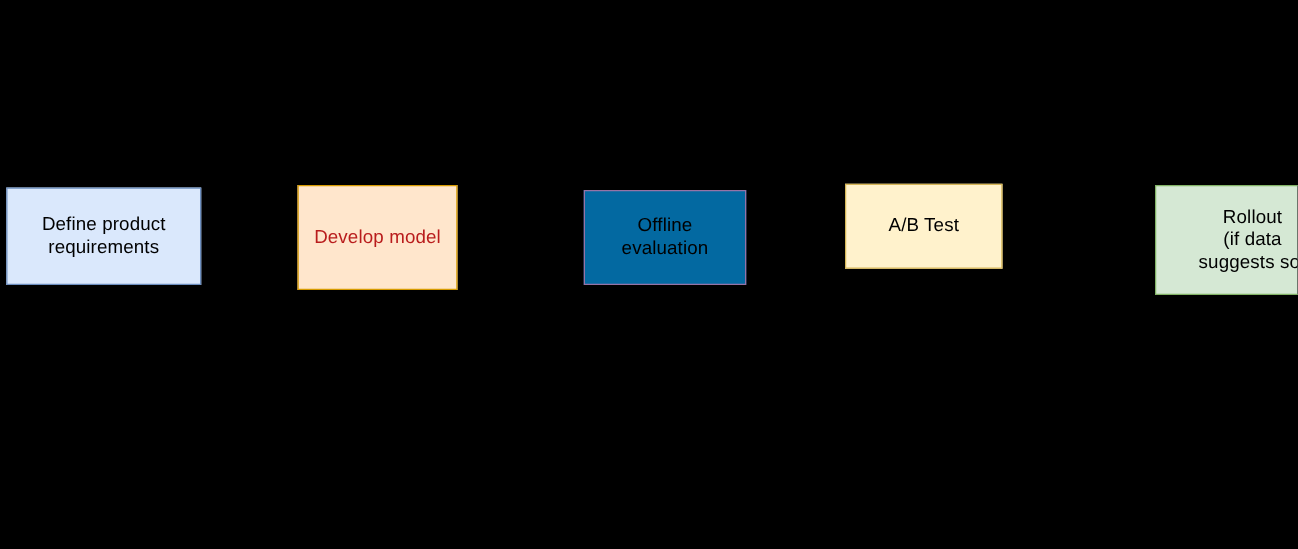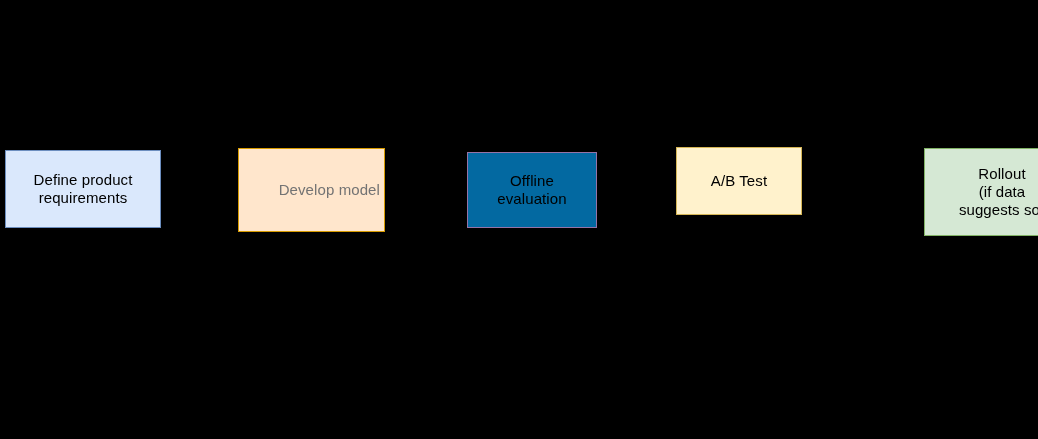--- a/index.html
+++ b/index.html
@@ -46,21 +46,21 @@
 </head>
 <body style="background: rgb(0, 0, 0);">
 
 <div id="canvas" style="background: rgb(0, 0, 0);">
 
   <div class="node" style="left: 5px; top: 150px; width: 156px; height: 78px; background: rgb(218, 232, 252); border-color: rgb(108, 142, 191); color: rgb(0, 0, 0);">
     <span class="node-label">Define product
 requirements</span>
   </div>
 
-  <div class="node" style="left: 238px; top: 148px; width: 147px; height: 84px; background: rgb(255, 230, 204); border-color: rgb(215, 155, 0); color: #737373; justify-content: flex-end;">
+  <div class="node" style="left: 238px; top: 148px; width: 128px; height: 84px; background: rgb(255, 230, 204); border-color: rgb(215, 155, 0); color: #b91c1c;">
     <span class="node-label">Develop model</span>
   </div>
 
   <div class="node" style="left: 467px; top: 152px; width: 130px; height: 76px; background: #0369a1; border-color: rgb(150, 115, 166); color: rgb(0, 0, 0);">
     <span class="node-label">Offline
 evaluation</span>
   </div>
 
   <div class="node" style="left: 676px; top: 147px; width: 126px; height: 68px; background: rgb(255, 242, 204); border-color: rgb(214, 182, 86); color: rgb(0, 0, 0);">
     <span class="node-label">A/B Test</span>

